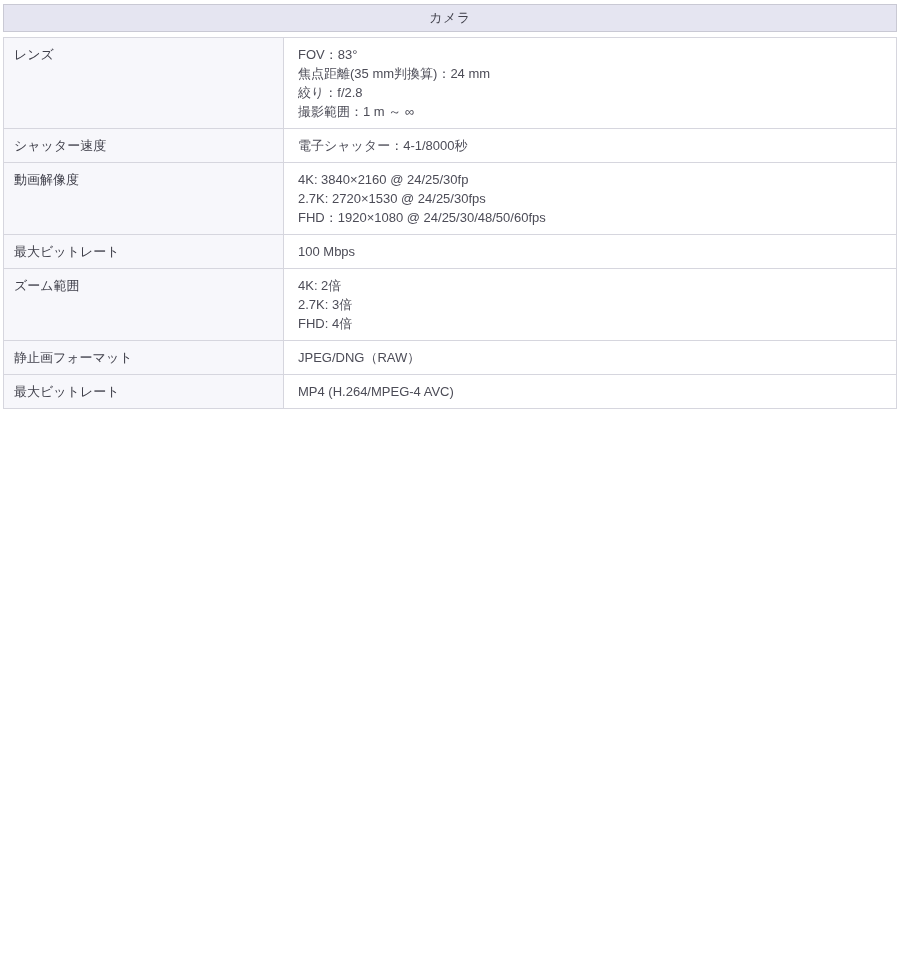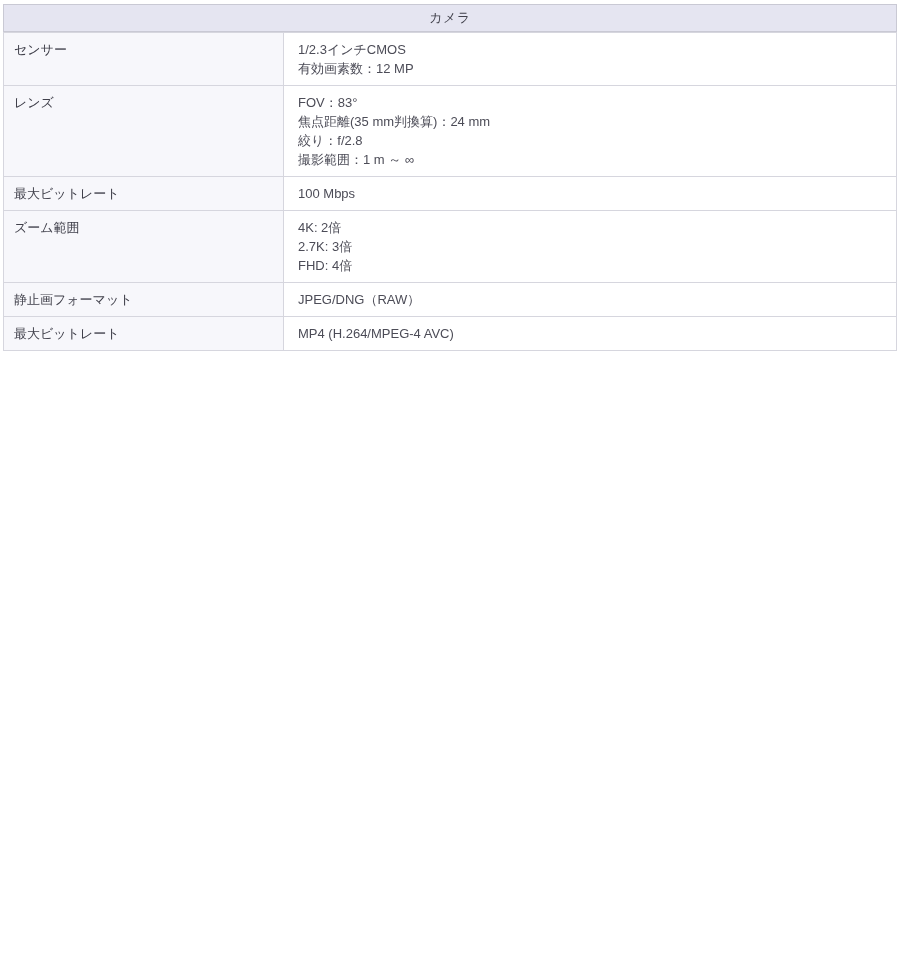--- a/index.html
+++ b/index.html
@@ -18,20 +18,21 @@
   .page {
     padding: 4px 3px 0 3px;
   }
   .spec-header {
     background: #e5e5f1;
     border: 1px solid #c9c9d4;
     color: #40404b;
     text-align: center;
     height: 26px;
     line-height: 26px;
+    margin-bottom: 5px;
     letter-spacing: 0.5px;
   }
   table.spec-table {
     width: 100%;
     border-collapse: collapse;
     border: 1px solid #c2c2cc;
     table-layout: fixed;
   }
   td {
     border: 1px solid #d6d6de;
@@ -54,33 +55,40 @@
   }
 </style>
 </head>
 <body>
 
 <div class="page">
   <div class="spec-header">カメラ</div>
   <table class="spec-table">
     <tbody>
         <tr>
-          <td class="label-cell">センサー</td>
-          <td class="value-cell">
-            <div class="value-line">1/2.3インチCMOS</div>
-            <div class="value-line">有効画素数：12 MP</div>
-          </td>
-        </tr>
-        <tr>
           <td class="label-cell">レンズ</td>
           <td class="value-cell">
             <div class="value-line">FOV：83°</div>
             <div class="value-line">焦点距離(35 mm判換算)：24 mm</div>
             <div class="value-line">絞り：f/2.8</div>
             <div class="value-line">撮影範囲：1 m ～ ∞</div>
+          </td>
+        </tr>
+        <tr>
+          <td class="label-cell">シャッター速度</td>
+          <td class="value-cell">
+            <div class="value-line">電子シャッター：4-1/8000秒</div>
+          </td>
+        </tr>
+        <tr>
+          <td class="label-cell">動画解像度</td>
+          <td class="value-cell">
+            <div class="value-line">4K: 3840×2160 @ 24/25/30fp</div>
+            <div class="value-line">2.7K: 2720×1530 @ 24/25/30fps</div>
+            <div class="value-line">FHD：1920×1080 @ 24/25/30/48/50/60fps</div>
           </td>
         </tr>
         <tr>
           <td class="label-cell">最大ビットレート</td>
           <td class="value-cell">
             <div class="value-line">100 Mbps</div>
           </td>
         </tr>
         <tr>
           <td class="label-cell">ズーム範囲</td>

